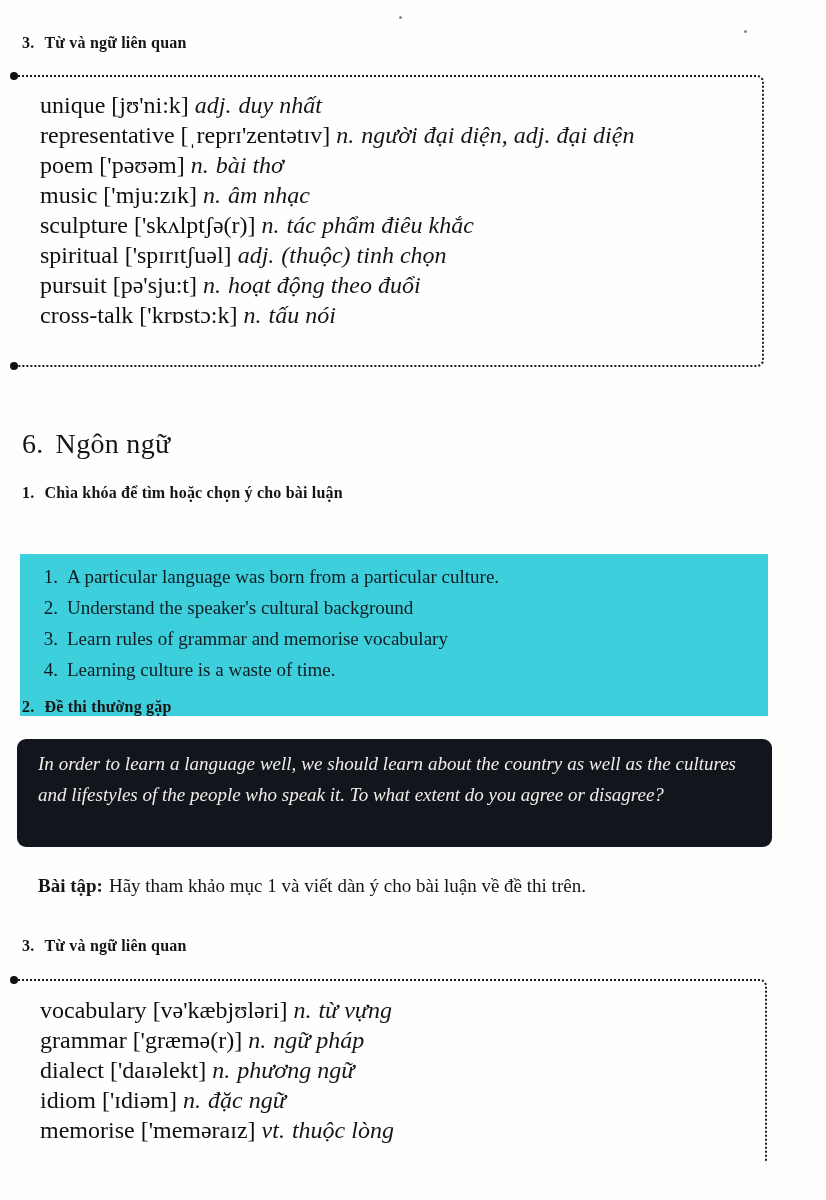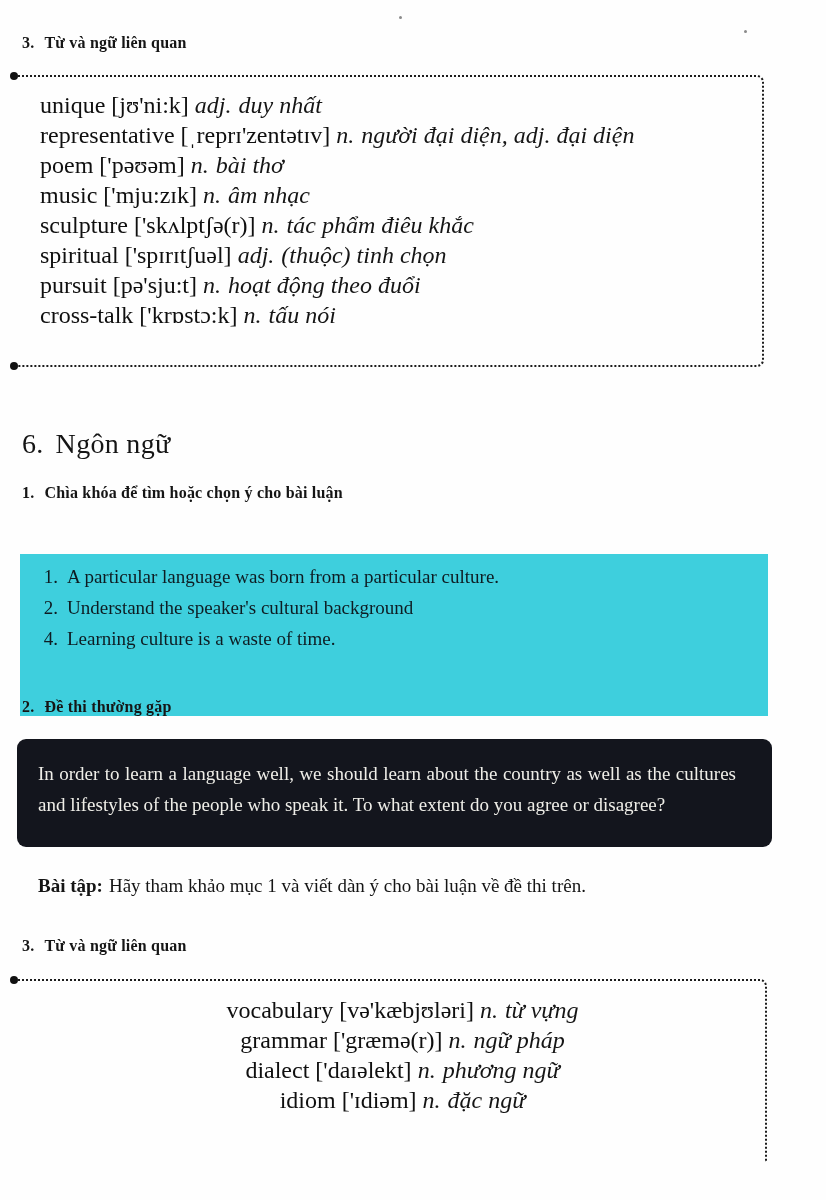--- a/index.html
+++ b/index.html
@@ -20,21 +20,21 @@
     font-size:28px;font-weight:500;letter-spacing:0.3px;
   }
   
   .dotted-box{
     border-top:2px dotted #1c1c1c;
     border-right:2px dotted #1c1c1c;
     border-bottom:2px dotted #1c1c1c;
     border-radius:0 7px 7px 0;
     box-sizing:border-box;
   }
-  .dotted-box.open-bottom{border-bottom:none;border-radius:0 7px 0 0;text-align:center;}
+  .dotted-box.open-bottom{border-bottom:none;border-radius:0 7px 0 0;}
   .bullet-dot{
     position:absolute;width:8px;height:8px;border-radius:50%;
     background:#111;left:-4px;
   }
   .bullet-dot.top{top:-5px;}
   .bullet-dot.bottom{bottom:-5px;}
   .vocab-list{padding:13px 0 0 26px;}
   .vocab-row{
     line-height:30px;font-size:24px;white-space:nowrap;
   }
@@ -50,24 +50,25 @@
   }
   .key-item{
     line-height:31px;font-size:19px;color:#0e1c22;white-space:nowrap;
   }
   .key-item .num{display:inline-block;width:20px;text-align:right;margin-right:9px;}
   
   .prompt-box{
     background:#13151d;
     color:#efeee8;
     border-radius:9px;
-    padding:19px 36px 9px 21px;
+    padding:9px 36px 9px 21px;
     box-sizing:border-box;
     font-size:19px;line-height:31px;
     text-align:justify;
+    font-style:italic;
   }
   
   .exercise{font-size:19px;line-height:24px;}
   .exercise .lbl{font-weight:bold;margin-right:6px;margin-top:23px;}
   
   .speck{position:absolute;background:#8a8a8a;border-radius:50%;}
 </style>
 </head>
 <body>
 
@@ -90,39 +91,41 @@
     </div>
   </div>
 
   <div class="abs h-main" style="top:428px;left:22px;"><span class="hnum" style="margin-right:12px;">6.</span><span>Ngôn ngữ</span></div>
 
   <div class="abs h-sub" style="top:484px;left:22px;text-align:right;"><span class="hnum">1.</span><span>Chìa khóa để tìm hoặc chọn ý cho bài luận</span></div>
 
   <div class="abs key-box" style="top:546px;left:20px;width:748px;height:162px;margin-top:8px;">
     <div class="key-item"><span class="num">1.</span><span>A particular language was born from a particular culture.</span></div>
     <div class="key-item"><span class="num">2.</span><span>Understand the speaker's cultural background</span></div>
+    <div class="key-item"><span class="num">3.</span><span>Learn rules of grammar and memorise vocabulary</span></div>
     <div class="key-item"><span class="num">4.</span><span>Learning culture is a waste of time.</span></div>
   </div>
 
   <div class="abs h-sub" style="top:698px;left:22px;"><span class="hnum">2.</span><span>Đề thi thường gặp</span></div>
 
   <div class="abs prompt-box" style="top:739px;left:17px;width:755px;min-height:108px;">
     <span>In order to learn a language well, we should learn about the country as well as the cultures and lifestyles of the people who speak it. To what extent do you agree or disagree?</span>
   </div>
 
   <div class="abs exercise" style="top:874px;left:38px;"><span class="lbl">Bài tập:</span><span>Hãy tham khảo mục 1 và viết dàn ý cho bài luận về đề thi trên.</span></div>
 
   <div class="abs h-sub" style="top:937px;left:22px;"><span class="hnum">3.</span><span>Từ và ngữ liên quan</span></div>
 
   <div class="abs dotted-box open-bottom" style="top:979px;left:14px;width:753px;height:183px;">
     <span class="bullet-dot top"></span>
     <div class="vocab-list" style="padding-top:14px;">
       <div class="vocab-row"><span class="w">vocabulary</span> <span class="ipa">[və'kæbjʊləri]</span> <span class="pos">n.</span><span class="mean">từ vựng</span></div>
       <div class="vocab-row"><span class="w">grammar</span> <span class="ipa">['græmə(r)]</span> <span class="pos">n.</span><span class="mean">ngữ pháp</span></div>
       <div class="vocab-row"><span class="w">dialect</span> <span class="ipa">['daɪəlekt]</span> <span class="pos">n.</span><span class="mean">phương ngữ</span></div>
       <div class="vocab-row"><span class="w">idiom</span> <span class="ipa">['ɪdiəm]</span> <span class="pos">n.</span><span class="mean">đặc ngữ</span></div>
+      <div class="vocab-row"><span class="w">memorise</span> <span class="ipa">['meməraɪz]</span> <span class="pos">vt.</span><span class="mean">thuộc lòng</span></div>
     </div>
   </div>
 
   <span class="speck abs" style="top:16px;left:399px;width:3px;height:3px;"></span>
   <span class="speck abs" style="top:30px;left:744px;width:3px;height:3px;"></span>
 
 </div>
 
 </body></html>

